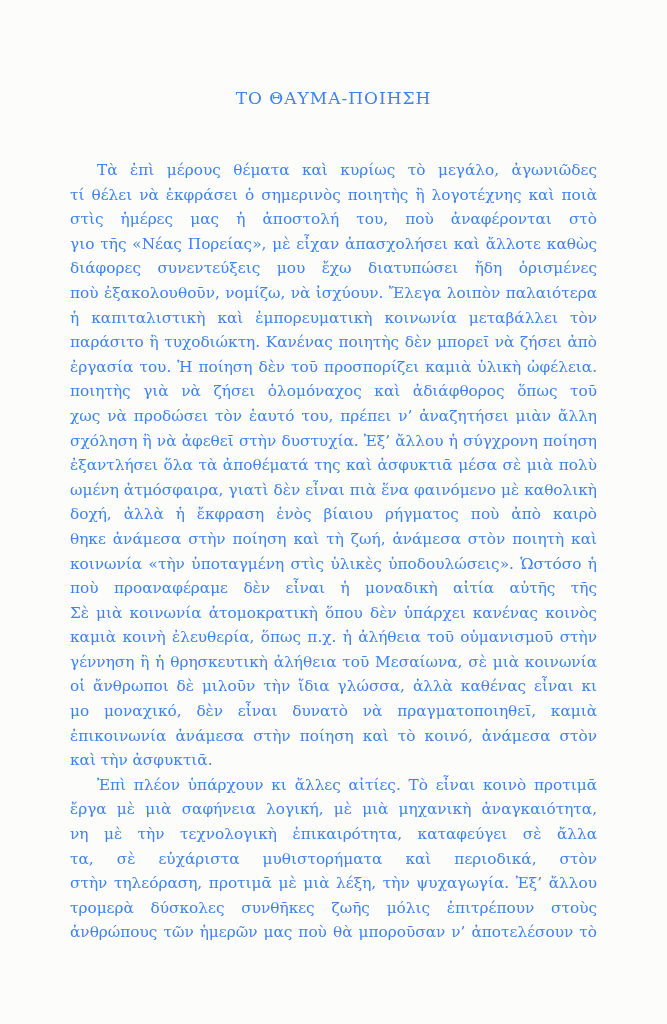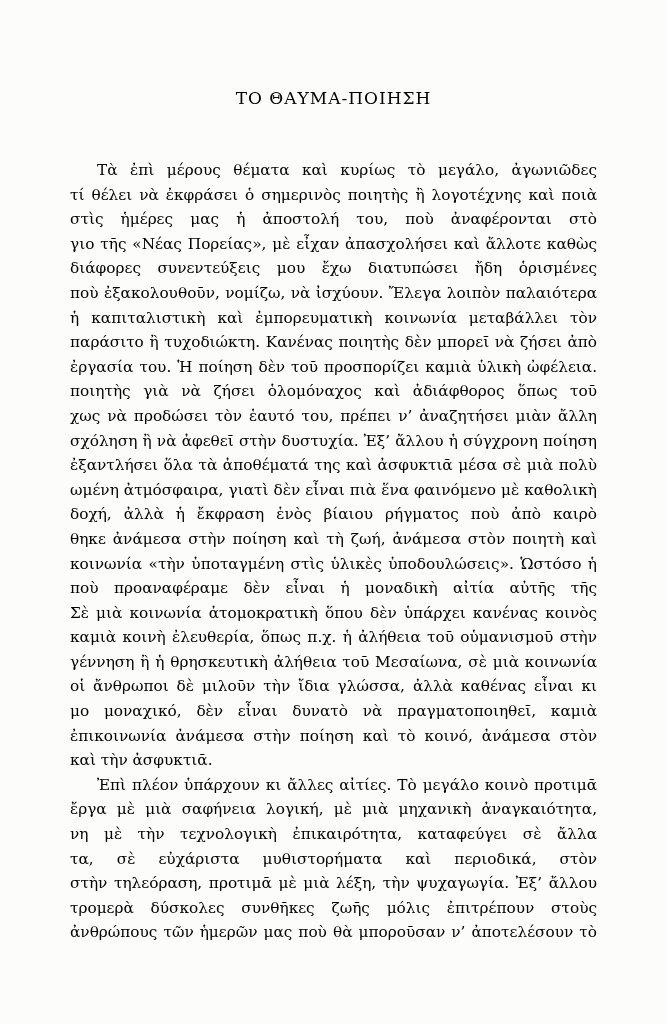--- a/index.html
+++ b/index.html
@@ -3,21 +3,21 @@
 <meta charset="utf-8">
 <style>
   html, body { margin: 0; padding: 0; }
   body { background: #f4f3ef; }
   .page {
     position: relative;
     width: 667px;
     height: 1024px;
     margin: 0;
     background: #fcfcfa;
-    color: #000000;
+    color: #3b82f6;
     font-family: "DejaVu Serif", "Liberation Serif", serif;
     overflow: hidden;
   }
   .title {
     padding-top: 88px;
     text-align: center;
     font-size: 17px;
     letter-spacing: 1px;
     font-weight: 400;
   }
@@ -66,21 +66,21 @@
       <div class="line">θηκε ἀνάμεσα στὴν ποίηση καὶ τὴ ζωή, ἀνάμεσα στὸν ποιητὴ καὶ τὴν</div>
       <div class="line">κοινωνία «τὴν ὑποταγμένη στὶς ὑλικὲς ὑποδουλώσεις». Ὡστόσο ἡ ρήξη</div>
       <div class="line">ποὺ προαναφέραμε δὲν εἶναι ἡ μοναδικὴ αἰτία αὐτῆς τῆς κατάστασης.</div>
       <div class="line">Σὲ μιὰ κοινωνία ἀτομοκρατικὴ ὅπου δὲν ὑπάρχει κανένας κοινὸς μύθος,</div>
       <div class="line">καμιὰ κοινὴ ἐλευθερία, ὅπως π.χ. ἡ ἀλήθεια τοῦ οὑμανισμοῦ στὴν Ἀνα-</div>
       <div class="line">γέννηση ἢ ἡ θρησκευτικὴ ἀλήθεια τοῦ Μεσαίωνα, σὲ μιὰ κοινωνία ὅπου</div>
       <div class="line">οἱ ἄνθρωποι δὲ μιλοῦν τὴν ἴδια γλώσσα, ἀλλὰ καθένας εἶναι κι ἕνα ἄτο-</div>
       <div class="line">μο μοναχικό, δὲν εἶναι δυνατὸ νὰ πραγματοποιηθεῖ, καμιὰ βαθύτερη</div>
       <div class="line">ἐπικοινωνία ἀνάμεσα στὴν ποίηση καὶ τὸ κοινό, ἀνάμεσα στὸν ποιητὴ</div>
       <div class="line left">καὶ τὴν ἀσφυκτιᾶ.</div>
-      <div class="line indent">Ἐπὶ πλέον ὑπάρχουν κι ἄλλες αἰτίες. Τὸ μεγάλο κοινὸ προτιμᾶ</div>
+      <div class="line indent">Ἐπὶ πλέον ὑπάρχουν κι ἄλλες αἰτίες. Τὸ εἶναι κοινὸ προτιμᾶ</div>
       <div class="line">ἔργα μὲ μιὰ σαφήνεια λογική, μὲ μιὰ μηχανικὴ ἀναγκαιότητα, σύμφω-</div>
       <div class="line">νη μὲ τὴν τεχνολογικὴ ἐπικαιρότητα, καταφεύγει σὲ ἄλλα ὑποκατάστα-</div>
       <div class="line">τα, σὲ εὐχάριστα μυθιστορήματα καὶ περιοδικά, στὸν κινηματογράφο,</div>
       <div class="line">στὴν τηλεόραση, προτιμᾶ μὲ μιὰ λέξη, τὴν ψυχαγωγία. Ἐξ’ ἄλλου οἱ</div>
       <div class="line">τρομερὰ δύσκολες συνθῆκες ζωῆς μόλις ἐπιτρέπουν στοὺς πολυάσχολους</div>
       <div class="line">ἀνθρώπους τῶν ἡμερῶν μας ποὺ θὰ μποροῦσαν ν’ ἀποτελέσουν τὸ ἀνα-</div>
     </div>
 </div>
 
 </body></html>

